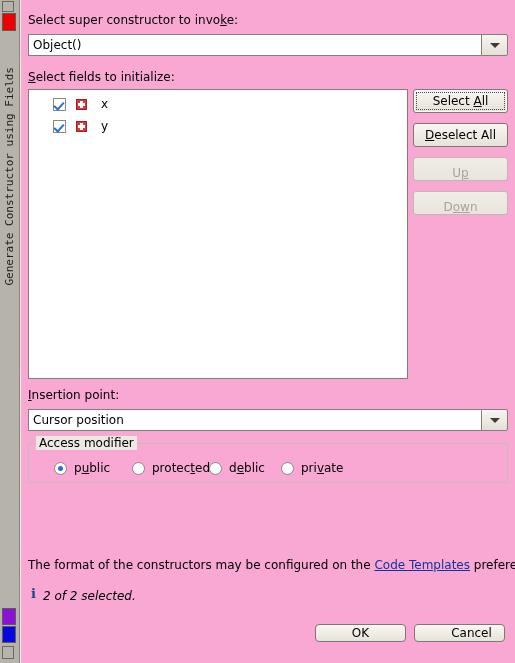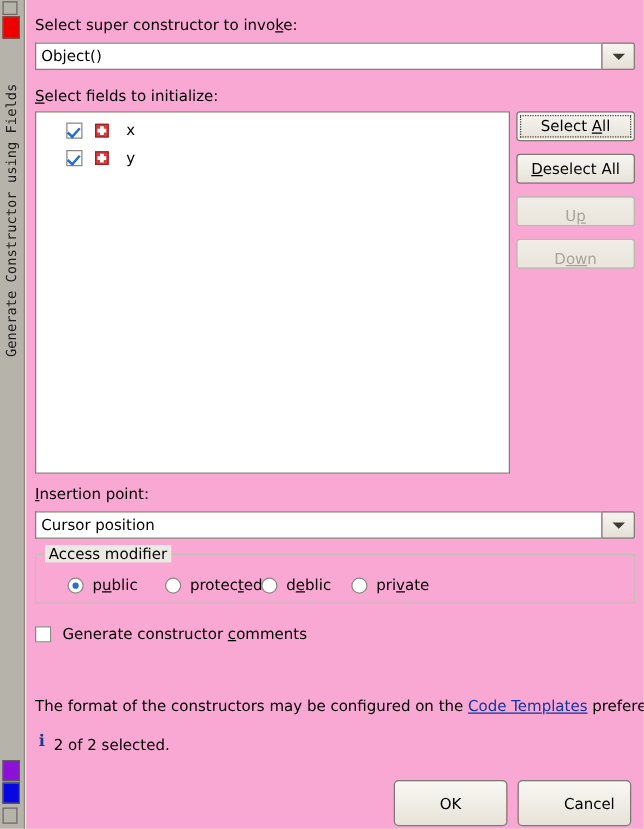--- a/index.html
+++ b/index.html
@@ -284,21 +284,21 @@
     font-family: "DejaVu Serif", "Liberation Serif", serif;
     font-weight: bold;
     font-size: 13px;
     color: #17418f;
   }
 
   
   .bbtn {
     position: absolute;
     width: 91px;
-    height: 37px;
+    height: 18px;
     box-sizing: border-box;
     background: linear-gradient(to bottom, #f9f7f3 0%, #e7e3d9 100%);
     border: 1px solid #7d7970;
     border-radius: 4px;
     font-size: 12px;
     color: #000;
     display: flex;
     align-items: center;
     justify-content: center;
   }
@@ -386,30 +386,26 @@
       <span class="radio"></span>
       <span class="radio-label"><span>d</span><span class="u">e</span><span>blic</span></span>
     </div>
 
     <div class="radio-wrap" style="left:252px; top:17px;">
       <span class="radio"></span>
       <span class="radio-label"><span>pri</span><span class="u">v</span><span>ate</span></span>
     </div>
   </div>
 
-  <div class="chk-wrap" style="left:7px; top:500px;">
-    <span class="cb"></span>
-    <span class="chk-label"><span>Generate constructor </span><span class="u">c</span><span>omments</span></span>
-  </div>
 
 
   <div class="hint" style="left:7px; top:558px;"><span>The format of the constructors may be configured on the </span><span class="link">Code Templates</span><span> preference page.</span></div>
 
   <div class="info-icon" style="left:10px; top:586px;">i</div>
-  <div class="lbl" style="left:22px; top:589px;">2 of 2 selected.</div>
+  <div class="lbl" style="left:22px; top:589px;font-style:italic;">2 of 2 selected.</div>
 
   <div class="bbtn" style="left:294px; top:624px;">
     <span>OK</span>
   </div>
   <div class="bbtn" style="left:393px; top:624px;padding-left:24px;">
     <span>Cancel</span>
   </div>
 
 </div>
 

